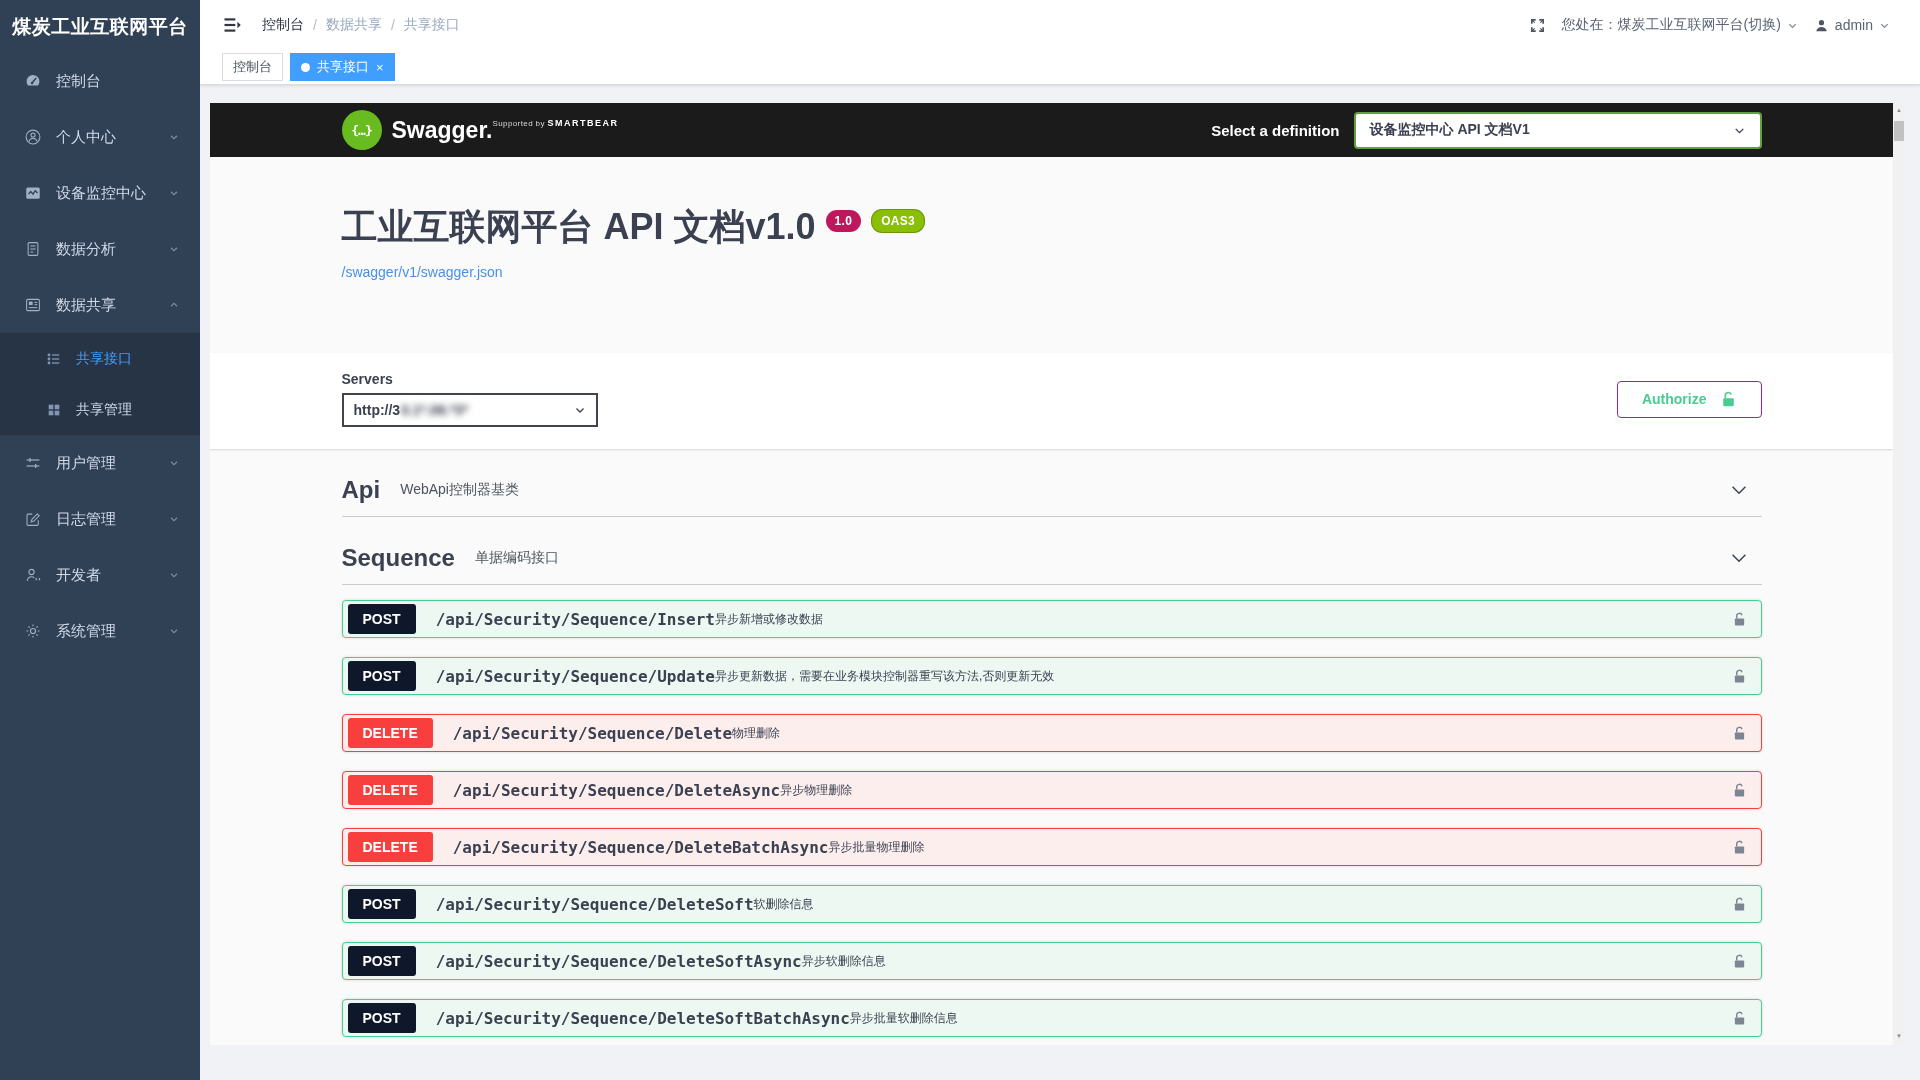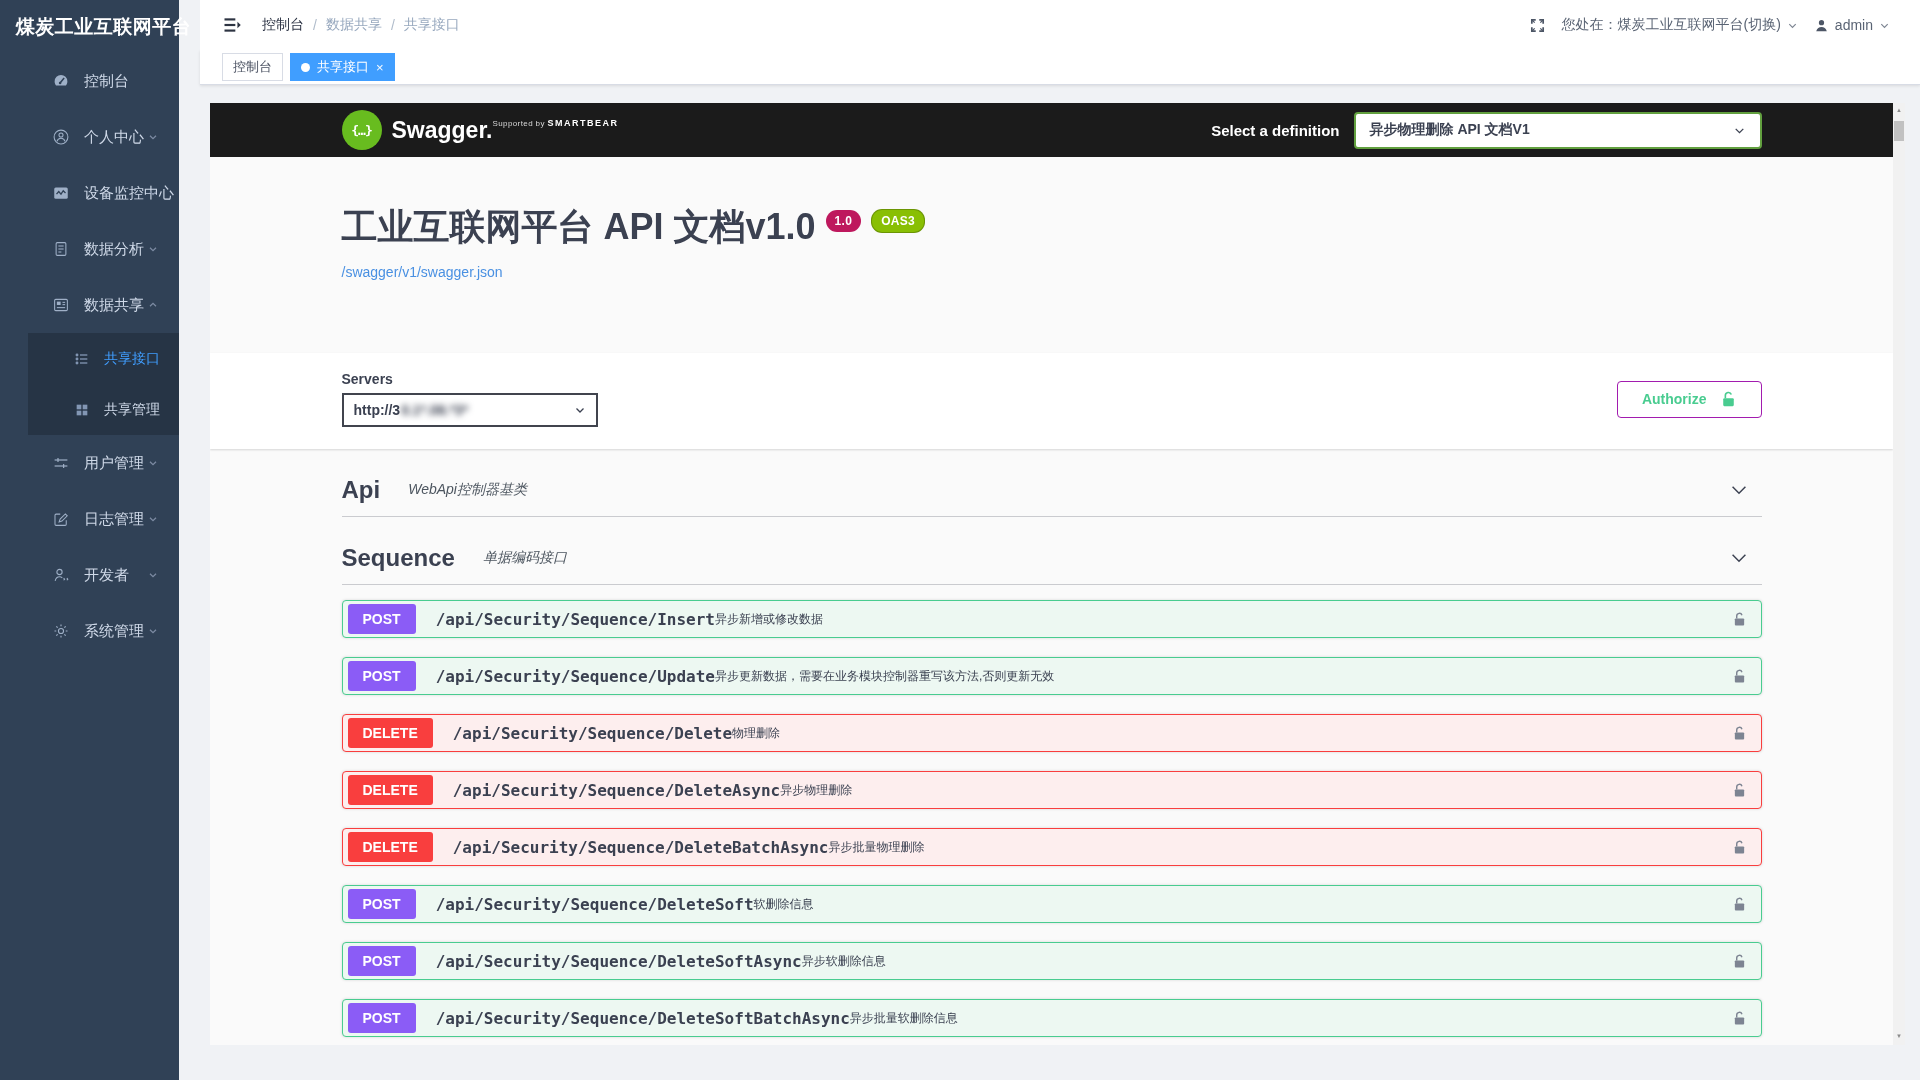--- a/index.html
+++ b/index.html
@@ -1,20 +1,20 @@
 <!DOCTYPE html>
 <html><head>
 <meta charset="utf-8">
 <style>
   * { margin:0; padding:0; box-sizing:border-box; }
   html,body { width:1920px; height:1080px; overflow:hidden; }
   body { position:relative; background:#f0f2f5; font-family:"Liberation Sans","DejaVu Sans",sans-serif; }
 
   
-  .sidebar { position:absolute; left:0; top:0; bottom:0; width:179px; background:#304156; z-index:10;padding-left:28px; }
+  .sidebar { position:absolute; left:0; top:0; bottom:0; width:200px; background:#304156; z-index:10; }
   .logo { height:53px; display:flex; align-items:center; justify-content:center; color:#fff; font-size:19px; font-weight:bold; letter-spacing:.5px; white-space:nowrap; }
   .menu-item { position:relative; height:56px; display:flex; align-items:center; padding-left:24px; color:#cfd9e8; font-size:15px; cursor:pointer; }
   .mi-icon { width:18px; height:18px; color:#9fb0c7; margin-right:14px; display:inline-flex; align-items:center; justify-content:center; flex:none; }
   .chev { position:absolute; right:20px; top:50%; transform:translateY(-50%); color:#7d8ba3; display:inline-flex; }
   .chev.up svg { transform:rotate(180deg); }
   .submenu { background:#263445; }
   .submenu .menu-item { height:51px; padding-left:46px; font-size:14px; }
   .submenu .mi-icon { width:16px; height:16px; color:#8296b3; }
   .menu-item.active { color:#409eff; }
 
@@ -64,29 +64,29 @@
   .scheme { background:#fff; box-shadow:0 1px 2px rgba(0,0,0,.15); margin-top:72px; padding:18px 0 22px; }
   .scheme-row { display:flex; align-items:center; }
   .servers label { display:block; font-size:14px; font-weight:bold; color:#3b4151; margin-bottom:6px; }
   .server-select { width:256px; height:34px; background:#fff; border:2px solid #41444e; border-radius:0; display:flex; align-items:center; padding:0 10px; font-size:14px; font-weight:bold; color:#3b4151; cursor:pointer; }
   .server-select .blur { filter:blur(3px); margin-left:1px; }
   .server-select .caret { margin-left:auto; display:inline-flex; color:#3b4151; }
   .authorize { margin-left:auto; display:inline-flex; align-items:center; gap:13px; padding:8px 24px; background:#fff; border:1px solid #a21caf; border-radius:4px; color:#49cc90; font-weight:bold; font-size:14px; font-family:inherit; cursor:pointer; }
 
   .opblock-tag { display:flex; align-items:center; padding:12px 0; border-bottom:1px solid rgba(59,65,81,.25); margin-top:15px; cursor:pointer; }
   .opblock-tag h3 { font-size:24px; color:#3b4151; font-weight:bold; }
-  .tag-desc { margin-left:28px; font-size:14px; color:#4c555f;font-style:italic; }
+  .tag-desc { margin-left:20px; font-size:14px; color:#4c555f; }
   .tag-chev { margin-left:auto; display:inline-flex; margin-right:12px; }
 
   .oplist { padding-top:15px; display:flex; flex-direction:column; gap:19px; }
   .opblock { display:flex; align-items:center; height:38px; border-radius:4px; border:1px solid; padding:0 14px 0 5px; box-shadow:0 0 3px rgba(0,0,0,.15); cursor:pointer; }
   .opblock.post { background:#edf8f2; border-color:#49cc90; }
   .opblock.delete { background:#fdeeee; border-color:#f93e3e; }
   .op-method { padding:7px 15px; border-radius:3px; color:#fff; font-weight:bold; font-size:14px; min-width:62px; text-align:center; }
-  .post .op-method { background:#8b5cf6;text-align:right; }
+  .post .op-method { background:#0f172a;text-align:right; }
   .delete .op-method { background:#f93e3e; }
   .op-path { margin-left:20px; font-family:"DejaVu Sans Mono","Liberation Mono",monospace; font-weight:bold; font-size:16px; color:#3b4151; }
   .op-desc { margin-left:0; font-size:12px; color:#3b4151; }
   .op-lock { margin-left:auto; display:inline-flex; color:#7d8492; }
 
   
   .sb { position:absolute; right:0; top:0; bottom:0; width:12px; background:#f1f1f1; }
   .sb-up, .sb-down { position:absolute; left:0; width:12px; text-align:center; color:#8a8a8a; font-size:6px; line-height:14px; }
   .sb-up { top:0; }
   .sb-down { bottom:2px; }
@@ -319,21 +319,21 @@
         <div class="sw-logo">
           <span class="logo-circle">{…}</span>
           <span class="logo-texts">
             <span class="logo-main">Swagger.</span>
             <span class="logo-sub"><span>Supported by</span> <b>SMARTBEAR</b></span>
           </span>
         </div>
         <div class="def-block">
           <span class="def-label">Select a definition</span>
           <div class="def-select">
-            <span>异步物理删除 API 文档V1</span>
+            <span>设备监控中心 API 文档V1</span>
             <span class="caret">
                 <svg width="13" height="13" viewBox="0 0 24 24" fill="none" stroke="currentColor" stroke-width="2.4">
                   <path d="M5 9l7 7 7-7"></path>
                 </svg>
               </span>
           </div>
         </div>
       </div>
     </div>
 

